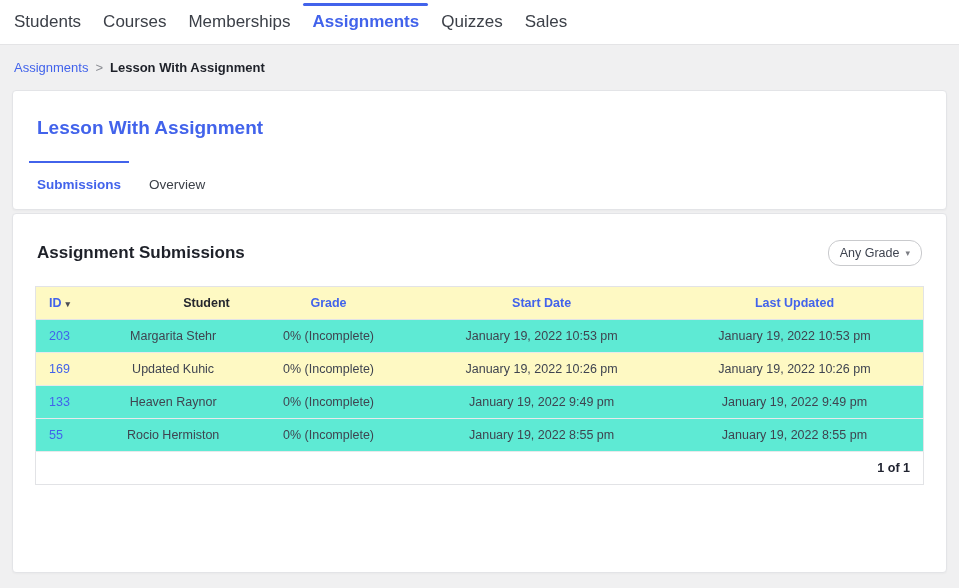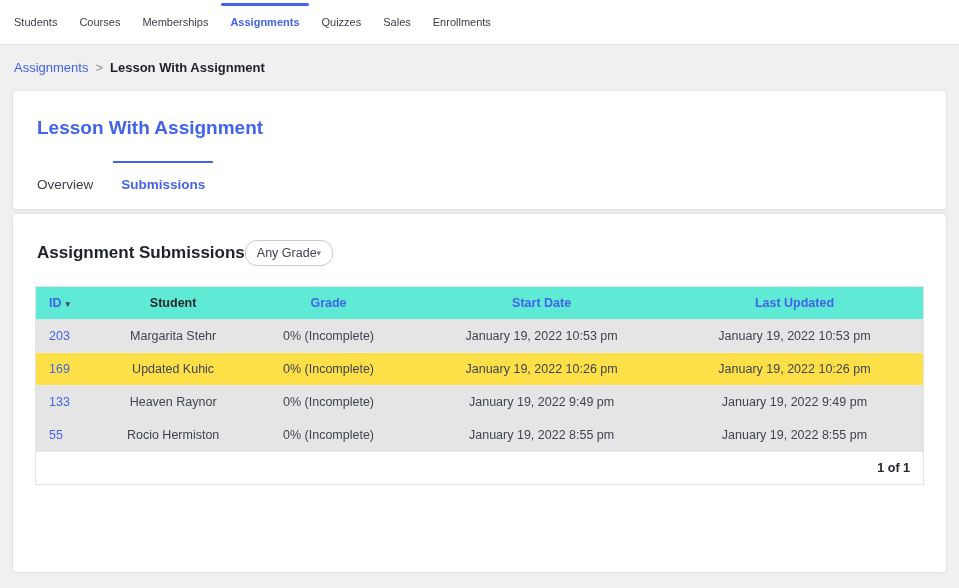--- a/index.html
+++ b/index.html
@@ -17,21 +17,21 @@
     border-bottom: 1px solid #e4e4e6;
     display: flex;
     align-items: stretch;
     padding-left: 14px;
   }
   .nav-item {
     position: relative;
     display: flex;
     align-items: center;
     margin-right: 22px;
-    font-size: 11px;
+    font-size: 17px;
     color: #3c4048;
     cursor: pointer;
     white-space: nowrap;
     justify-content: flex-end;
   }
   .nav-item.active { color: var(--accent); font-weight: bold; }
   .nav-item.active .nav-indicator {
     position: absolute;
     top: 3px; left: -9px; right: -9px;
     height: 3px;
@@ -78,55 +78,57 @@
   .tab.active .tab-indicator {
     position: absolute;
     top: 0; left: -8px; right: -8px;
     height: 2px;
     background: var(--accent);
   }
   
   .body-card { padding: 26px 22px 16px 22px; min-height: 360px; }
   .section-head {
     display: flex;
+    justify-content: space-between;
     align-items: center;
     margin-bottom: 20px;
     padding: 0 2px;
   }
   .section-title { font-size: 17px; font-weight: bold; color: #1e2129; }
   .filter-btn {
     background: #fff;
     border: 1px solid #c9cacd;
     border-radius: 12px;
     font-family: "Liberation Sans", sans-serif;
     font-size: 12.5px;
     color: #3f4450;
     padding: 5px 11px;
     cursor: pointer;
     display: inline-flex;
     align-items: center;
+    gap: 6px;
   }
   .filter-btn .chev { font-size: 9px; color: #7b7d83; }
   
   table {
     width: 100%;
     border-collapse: collapse;
     border: 1px solid #e2e3e6;
     font-size: 12.5px;
   }
   th, td { padding: 9px 10px; text-align: center; }
-  thead th { border-bottom: 1px solid #e2e3e6; font-weight: bold; background: #5eead4; }
+  thead th { border-bottom: 1px solid #e2e3e6; font-weight: bold; background: #fef9c3; }
   th.col-id { width: 8%; text-align: left; padding-left: 13px; color: var(--accent); cursor: pointer; }
   th.col-id .sort-chev { font-size: 9px; color: #4b4d53; margin-left: 4px; }
-  th.col-student { width: 15%; color: #25272e; }
+  th.col-student { width: 15%; color: #25272e; text-align: right; }
   th.col-grade { width: 20%; color: var(--accent); cursor: pointer; }
   th.col-start { width: 28%; color: var(--accent); cursor: pointer; }
   th.col-updated { width: 29%; color: var(--accent); cursor: pointer; }
-  tbody tr { border-bottom: 1px solid #e8e9eb; background: #fde047; }
-  tbody tr.alt { background: #e5e5e5; }
+  tbody tr { border-bottom: 1px solid #e8e9eb; background: #fef9c3; }
+  tbody tr.alt { background: #5eead4; }
   tbody td { color: #3f4450; }
   tbody td.id-cell { text-align: left; padding-left: 13px; color: var(--accent); cursor: pointer; }
   tbody tr.bold-row td { font-weight: bold; color: #202330; }
   tbody tr.bold-row td.id-cell { color: var(--accent); }
   tfoot td {
     text-align: right;
     font-weight: bold;
     color: #202330;
     background: #fff;
     padding: 9px 13px;
@@ -153,39 +155,35 @@
       <span>Assignments</span>
     </div>
     <div class="nav-item">
       <span class="nav-indicator"></span>
       <span>Quizzes</span>
     </div>
     <div class="nav-item">
       <span class="nav-indicator"></span>
       <span>Sales</span>
     </div>
-    <div class="nav-item">
-      <span class="nav-indicator"></span>
-      <span>Enrollments</span>
-    </div>
   </nav>
 
 <div class="breadcrumb">
   <span class="crumb-link">Assignments</span>
   <span class="crumb-sep">&gt;</span>
   <span class="crumb-current">Lesson With Assignment</span>
 </div>
 
 <div class="content">
   <div class="card header-card">
     <div class="header-card-inner">
       <div class="page-title">Lesson With Assignment</div>
       <div class="tabs" id="tabs">
+          <div class="tab active"><span class="tab-indicator"></span><span>Submissions</span></div>
           <div class="tab"><span class="tab-indicator"></span><span>Overview</span></div>
-          <div class="tab active"><span class="tab-indicator"></span><span>Submissions</span></div>
         </div>
     </div>
   </div>
 
   <div class="card body-card">
     <div class="section-head">
       <div class="section-title">Assignment Submissions</div>
       <button class="filter-btn">
         <span>Any Grade</span>
         <span class="chev">▾</span>

